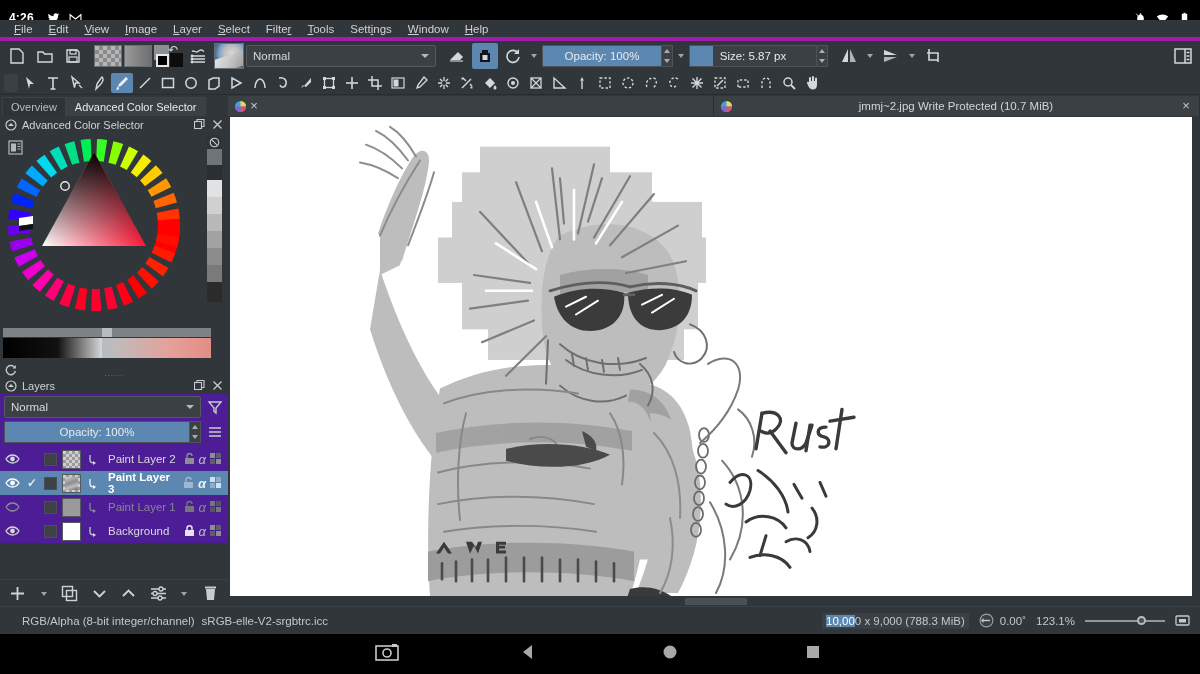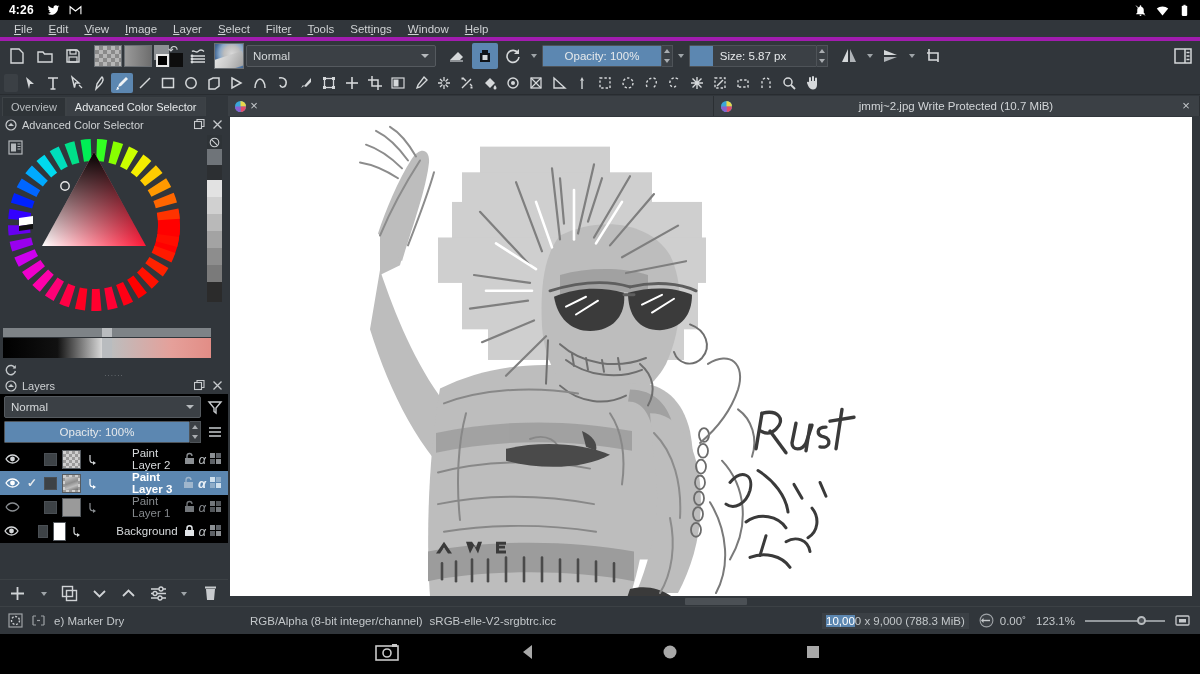--- a/index.html
+++ b/index.html
@@ -6,21 +6,21 @@
   html, body {
     width: 1200px; height: 674px;
     background: #000;
     font-family: "Liberation Sans", sans-serif;
     overflow: hidden;
   }
   .app { position: relative; width: 1200px; height: 674px; background: #000; }
 
   
   .android-status {
-    position: absolute; left: 0; top: 0; width: 1200px; height: 20px;
+    position: absolute; left: 0; top: 8px; width: 1200px; height: 20px;
     background: #000; color: #fff;
     display: flex; align-items: center;
   }
   .status-clock { font-size: 12px; font-weight: bold; margin-left: 9px; letter-spacing: .2px; }
   .status-icons-left { display: flex; align-items: center; gap: 9px; margin-left: 13px; }
   .status-right { margin-left: auto; display: flex; align-items: center; gap: 9px; margin-right: 9px; }
   .sicon { width: 13px; height: 13px; display: block; }
   .sicon svg { display: block; }
 
   
@@ -151,21 +151,21 @@
   .acs-body { position: relative; height: 237px; background: #31363b; }
   .acs-wheel { position: absolute; left: 7px; top: 5px; width: 174px; height: 174px; }
   .acs-settings-icon { position: absolute; left: 8px; top: 7px; width: 15px; height: 15px; }
   .acs-strip-col { position: absolute; left: 207px; top: 2px; width: 15px; height: 168px; }
   .acs-strip-col .cell { width: 15px; }
   .acs-bottom { position: absolute; left: 3px; top: 195px; width: 208px; height: 30px; }
   .acs-refresh { position: absolute; left: 4px; top: 229px; width: 13px; height: 13px; }
 
   .dock-splitter { height: 7px; display: flex; align-items: center; justify-content: center; color: #7b8085; font-size: 8px; letter-spacing: 1px; }
 
-  .layers-dock { background: #000000; }
+  .layers-dock { background: #4c1d95; }
   .layers-controls { padding: 2px 4px 0 4px; }
   .row-blend { display: flex; align-items: center; gap: 5px; }
   .row-opacity { display: flex; align-items: center; gap: 5px; margin-top: 3px; }
   .icon-btn { width: 18px; height: 20px; display: flex; align-items: center; justify-content: center; }
 
   .layer-list { margin-top: 4px; }
   .layer-row {
     height: 24px; display: flex; align-items: center; padding-left: 4px; gap: 5px;
     color: #d7dadc; font-size: 11.5px;
   }
@@ -182,21 +182,21 @@
     background-size: 6px 6px; background-position: 0 0, 3px 3px;
     position: relative; overflow: hidden;
   }
   .lr-thumb.white { background: #fff; }
   .lr-thumb.grey { background: #9a9a9a; }
   .lr-thumb.art:after {
     content: ''; position: absolute; inset: 2px;
     background: linear-gradient(160deg, #cfcfcf 0%, #8d8d8d 45%, #bdbdbd 70%, #6a6a6a 100%);
   }
   .lr-prop { width: 14px; display: flex; align-items: center; justify-content: center; }
-  .lr-name { flex: 1; padding-left: 3px; margin-left: 24px; }
+  .lr-name { flex: 1; padding-left: 3px; }
   .lr-right { display: flex; align-items: center; gap: 3px; padding-right: 6px; }
   .lr-alpha { font-style: italic; font-size: 13px; color: #bfc3c6; }
 
   .layer-buttons {
     position: absolute; left: 0; bottom: 27px; width: 228px; height: 28px;
     display: flex; align-items: center; padding: 0 8px; gap: 10px;
     border-top: 1px solid #3c4145;
   }
   .lb { width: 20px; height: 20px; display: flex; align-items: center; justify-content: center; }
   .lb-trash { margin-left: auto; }
@@ -1213,35 +1213,20 @@
             </g>
           </svg>
         </div>
         <div class="hscroll-track">
           <div class="hscroll-thumb"></div>
         </div>
       </div>
     </div>
 
     <div class="statusbar">
-      <div class="sb-left">
-        <span class="sb-icon">
-          <svg width="15" height="15" viewBox="0 0 15 15">
-              <rect x="1" y="1" width="13" height="13" fill="none" stroke="#9ea2a6" stroke-width="1.2"></rect>
-              <circle cx="7.5" cy="7.5" r="4" fill="none" stroke="#c7cacd" stroke-width="1.4" stroke-dasharray="2 1.6"></circle>
-            </svg>
-        </span>
-        <span class="sb-icon">
-          <svg width="15" height="15" viewBox="0 0 15 15">
-              <path fill="none" stroke="#9ea2a6" stroke-width="1.2" d="M2 3v9M13 3v9M2 3h3M10 3h3M2 12h3M10 12h3"></path>
-              <path stroke="#9ea2a6" stroke-width="1.2" d="M6 7.5h3"></path>
-            </svg>
-        </span>
-        <span>e) Marker Dry</span>
-      </div>
       <span class="sb-colorinfo">RGB/Alpha (8-bit integer/channel)</span>
       <span style="margin-left:7px">sRGB-elle-V2-srgbtrc.icc</span>
       <div class="sb-right">
         <span class="sb-dim">
           <span class="selnum">10,00</span>
             <span>0 x 9,000 (788.3 MiB)</span>
         </span>
         <span class="sb-rot">
           <span class="sb-icon">
             <svg width="15" height="15" viewBox="0 0 15 15">

